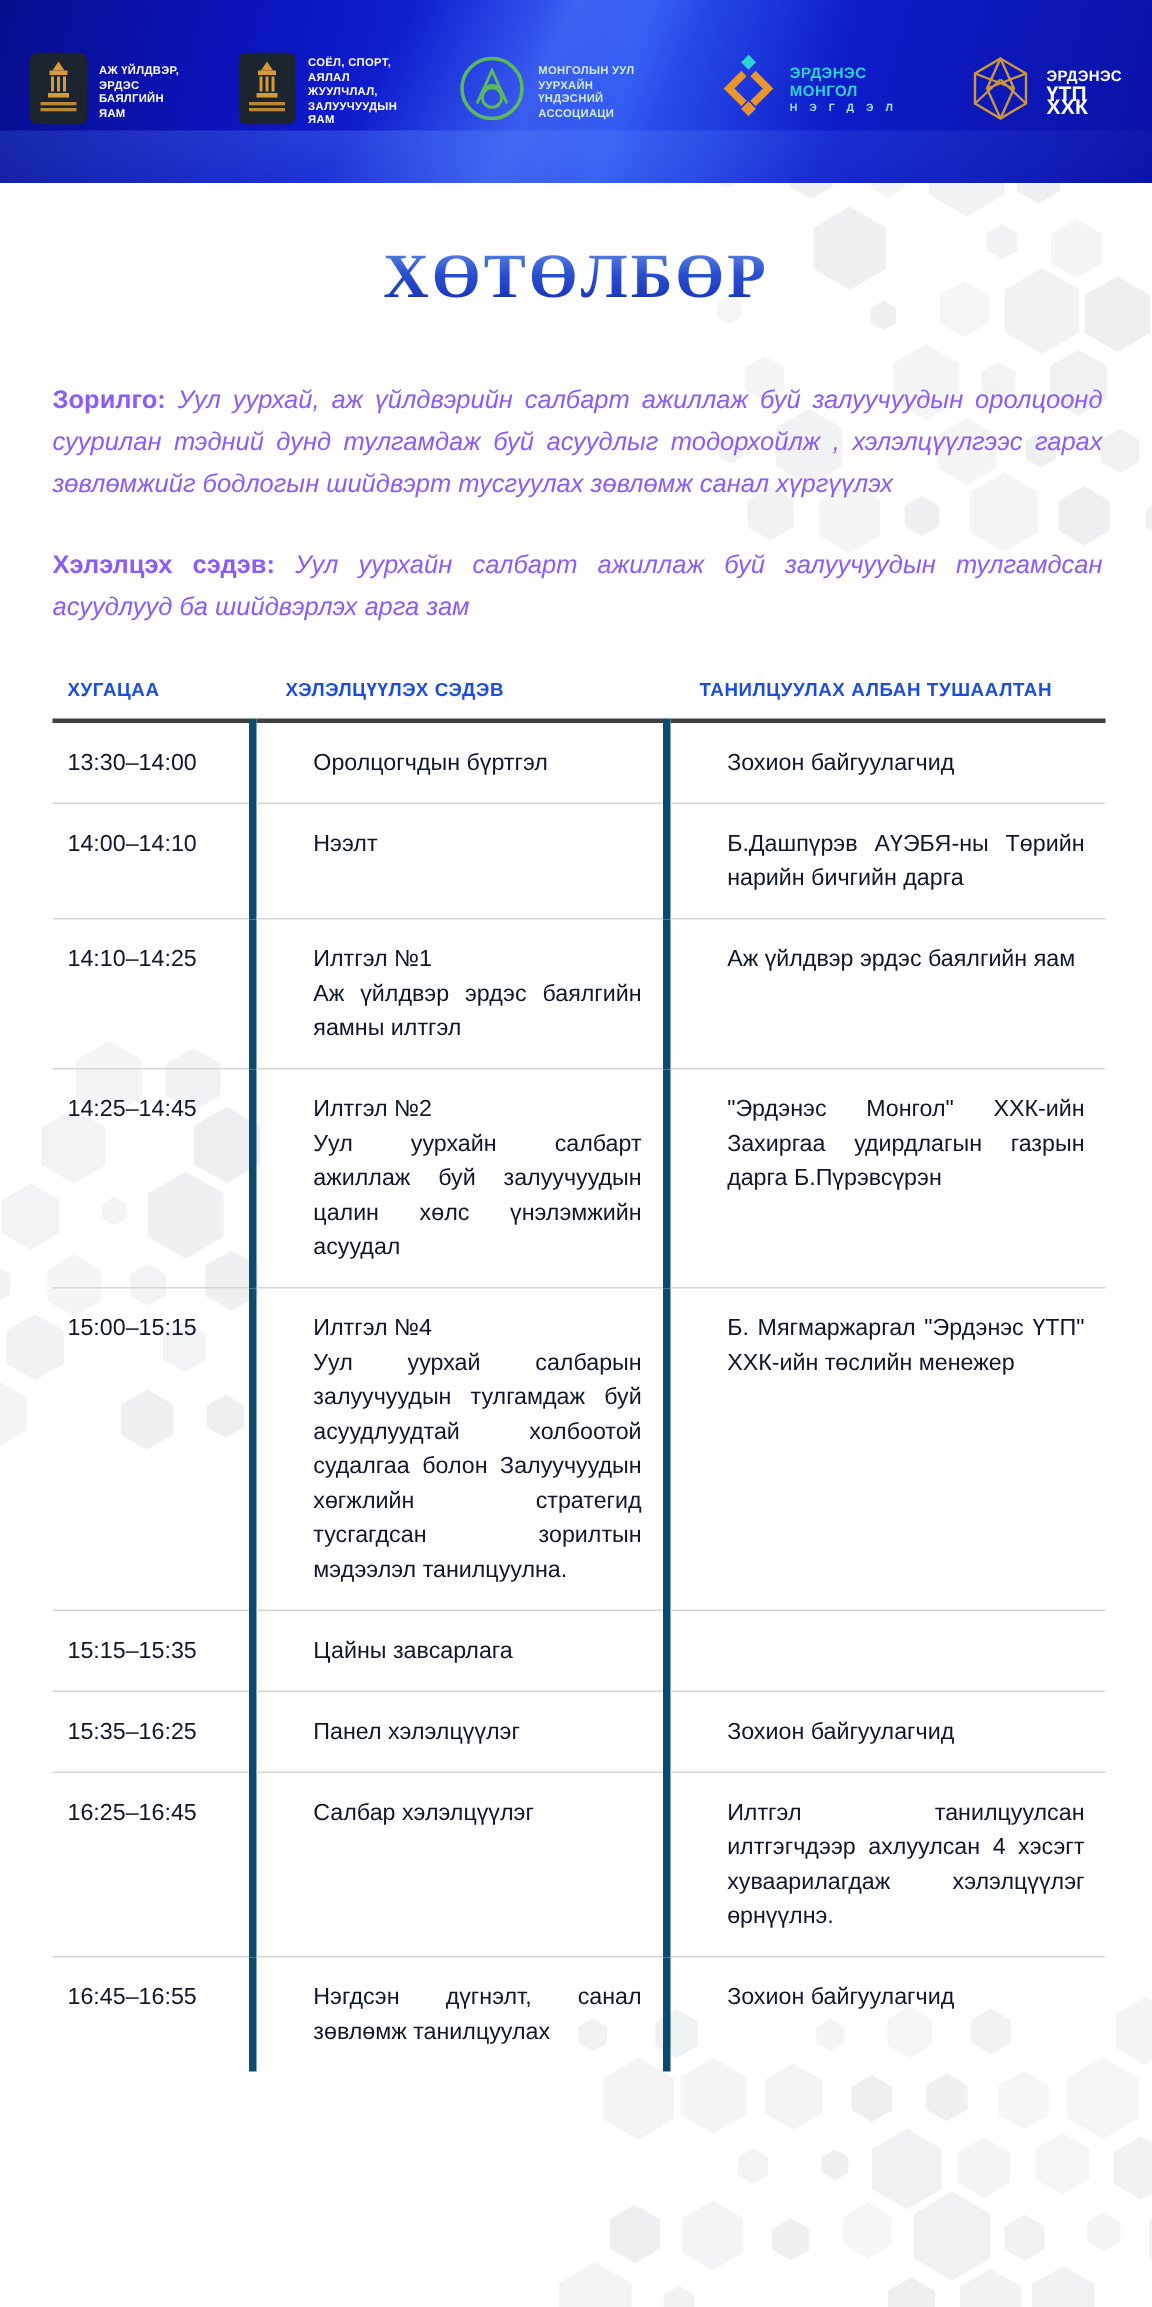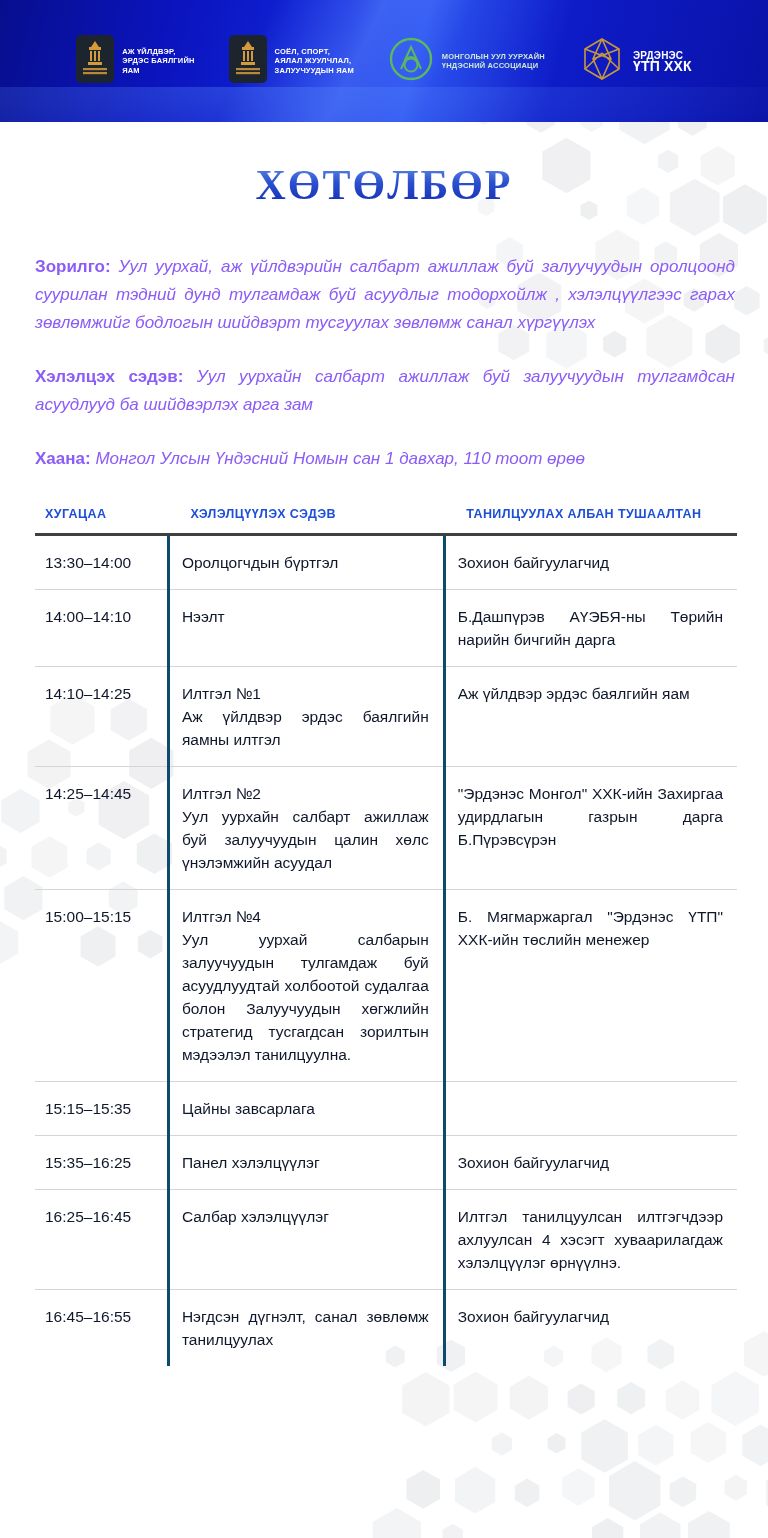--- a/index.html
+++ b/index.html
@@ -57,21 +57,21 @@
   .sched th {
     font-size:12.5px; font-weight:bold; letter-spacing:.4px; color:#1d4ed8;
     text-align:left; padding:8px 6px 12px 10px; border-bottom:3px solid #404040;
   }
   .sched th.h2, .sched th.h3 { padding-left:22px; }
   .sched td {
     font-size:15.5px; line-height:23px; color:#0f172a; vertical-align:top;
     padding:15px 10px 15px 10px;
   }
   .sched tbody tr + tr td { border-top:1px solid #d5d5d5; }
-  .sched td.t2, .sched td.t3 { border-left:3px solid #0c4a6e; padding-left:12px; padding-right:14px; text-align:justify; }
+  .sched td.t2, .sched td.t3 { border-left:5px solid #0c4a6e; padding-left:38px; padding-right:14px; text-align:justify; }
   .sched td.t1 { white-space:nowrap; }
   .sched td .line { display:block; }
 </style>
 </head>
 <body>
 
 <svg id="hexbg" xmlns="http://www.w3.org/2000/svg">
     <polygon points="484.1,106.3 492.4,111.1 492.4,120.6 484.1,125.4 475.9,120.6 475.9,111.1" fill="#ebecee" opacity="0.53"></polygon>
     <polygon points="540.9,100.0 555.1,108.2 555.1,124.6 540.9,132.7 526.8,124.6 526.8,108.2" fill="#ebecee" opacity="0.78"></polygon>
     <polygon points="591.9,105.6 603.3,112.2 603.3,125.3 591.9,131.9 580.5,125.3 580.5,112.2" fill="#ebecee" opacity="0.55"></polygon>
@@ -210,20 +210,34 @@
             <path d="M13 33 L23 11 L33 33" stroke-width="2"></path>
             <path d="M17 24 Q23 18 29 24" stroke-width="2"></path>
           </svg>
       </span>
       <span class="logo-label green">
         <div>МОНГОЛЫН УУЛ УУРХАЙН</div>
         <div>ҮНДЭСНИЙ АССОЦИАЦИ</div>
       </span>
     </div>
 
+    <div class="logo">
+      <span>
+        <svg width="40" height="46" viewBox="0 0 40 46" fill="none">
+            <rect x="16.5" y="2" width="7" height="7" transform="rotate(45 20 5.5)" fill="#2ed3d3"></rect>
+            <path d="M17 13 L7 23 L17 33" stroke="#e8962e" stroke-width="5"></path>
+            <path d="M23 13 L33 23 L23 33" stroke="#e8962e" stroke-width="5"></path>
+            <rect x="16.5" y="33" width="7" height="7" transform="rotate(45 20 36.5)" fill="#e8962e"></rect>
+          </svg>
+      </span>
+      <span class="logo-label teal">
+        <div class="l1">ЭРДЭНЭС МОНГОЛ</div>
+        <div class="l2">Н Э Г Д Э Л</div>
+      </span>
+    </div>
 
     <div class="logo">
       <span>
         <svg width="46" height="46" viewBox="0 0 46 46" fill="none" stroke="#c8963c" stroke-width="1.6">
             <polygon points="23,3 40,13 40,33 23,43 6,33 6,13"></polygon>
             <path d="M23 3 L14 23 L23 43 M23 3 L32 23 L23 43 M6 13 L32 23 M40 13 L14 23 M6 33 L23 17 M40 33 L23 17"></path>
           </svg>
       </span>
       <span class="logo-label big">
         <div class="l1">ЭРДЭНЭС</div>
@@ -232,21 +246,20 @@
     </div>
 
   </div>
 </div>
 
 <div class="page-title">ХӨТӨЛБӨР</div>
 
 <div class="intro">
   <p><span class="lbl">Зорилго:</span> <span class="val">Уул уурхай, аж үйлдвэрийн салбарт ажиллаж буй залуучуудын оролцоонд суурилан тэдний дунд тулгамдаж буй асуудлыг тодорхойлж , хэлэлцүүлгээс гарах зөвлөмжийг бодлогын шийдвэрт тусгуулах зөвлөмж санал хүргүүлэх</span></p>
   <p><span class="lbl">Хэлэлцэх сэдэв:</span> <span class="val">Уул уурхайн салбарт ажиллаж буй залуучуудын тулгамдсан асуудлууд ба шийдвэрлэх арга зам</span></p>
-  <p><span class="lbl">Хаана:</span> <span class="val">Монгол Улсын Үндэсний Номын сан 1 давхар, 110 тоот өрөө</span></p>
 </div>
 
 <table class="sched">
   <colgroup>
       <col class="c1">
       <col class="c2">
       <col class="c3">
     </colgroup>
   <thead>
     <tr>

